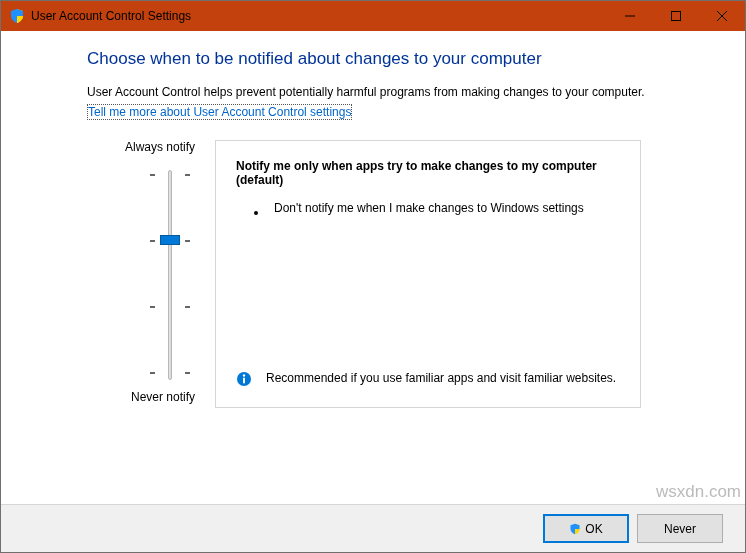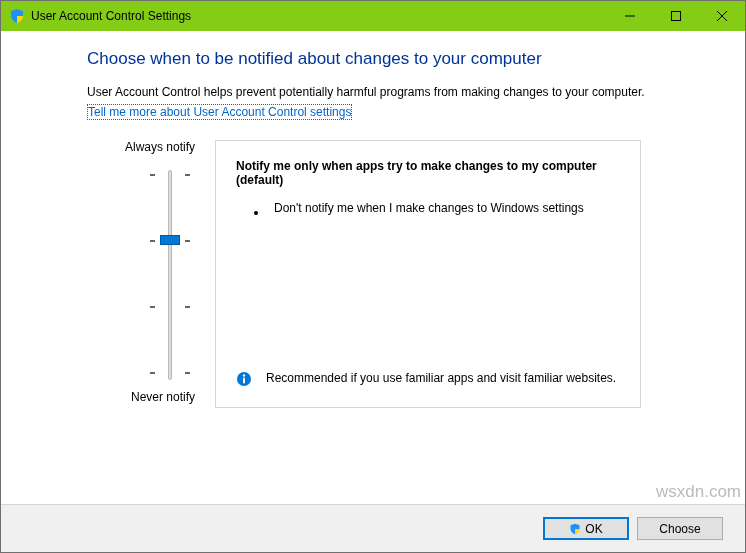--- a/index.html
+++ b/index.html
@@ -1,18 +1,18 @@
 <!DOCTYPE html>
 <html><head>
   <meta charset="utf-8">
   <style>
     * { box-sizing: border-box; margin: 0; padding: 0; font-family: 'Segoe UI', Tahoma, sans-serif; }
     body { width: 746px; height: 553px; background: #fff; border: 1px solid #707070; position: relative; overflow: hidden; }
     
-    .titlebar { height: 30px; display: flex; align-items: center; padding-left: 8px; background: #84cc16; }
+    .titlebar { height: 30px; display: flex; align-items: center; padding-left: 8px; background: #c2410c; }
     .titlebar-icon { width: 16px; height: 16px; margin-right: 6px; }
     .titlebar-text { font-size: 12px; color: #000; flex: 1; }
     .win-controls { display: flex; height: 30px; }
     .win-btn { width: 46px; height: 30px; display: flex; align-items: center; justify-content: center; font-size: 10px; color: #000; cursor: default; }
     
     .content { padding: 18px 28px 0 86px; }
     .heading { color: #003399; font-size: 17px; font-weight: 400; margin-bottom: 16px; }
     .desc { font-size: 12px; color: #000; margin-bottom: 3px; }
     .link { color: #0066cc; font-size: 12px; text-decoration: none; border: 1px dotted #555; display: inline-block; cursor: pointer; }
     
@@ -31,21 +31,21 @@
     .panel { border: 1px solid #d6d6d6; width: 426px; height: 268px; padding: 18px 20px; position: relative; margin-left: 20px; }
     .panel-title { font-size: 12px; font-weight: bold; margin-bottom: 14px; }
     .bullet-row { display: flex; align-items: flex-end; padding-left: 18px; }
     .bullet-dot { width: 4px; height: 4px; background: #000; border-radius: 50%; margin-top: 7px; margin-right: 16px; flex-shrink: 0; }
     .bullet-text { font-size: 12px; }
     .reco { position: absolute; bottom: 20px; left: 20px; right: 20px; display: flex; align-items: flex-start; }
     .info-icon { width: 16px; height: 16px; margin-right: 14px; flex-shrink: 0; }
     .reco-text { font-size: 12px; }
     
     .footer { position: absolute; bottom: 0; left: 0; right: 0; height: 48px; background: #f0f0f0; border-top: 1px solid #d6d6d6; display: flex; justify-content: flex-end; align-items: center; padding-right: 22px; gap: 8px; }
-    .btn { width: 86px; height: 23px; font-size: 12px; background: #e1e1e1; border: 1px solid #adadad; cursor: default; display: flex; align-items: center; justify-content: center; gap: 4px; }
+    .btn { width: 86px; height: 29px; font-size: 12px; background: #e1e1e1; border: 1px solid #adadad; cursor: default; display: flex; align-items: center; justify-content: center; gap: 4px; }
     .btn.primary { border: 1px solid #0078d7; box-shadow: inset 0 0 0 1px #0078d7; }
     .shield-sm { width: 12px; height: 12px; }
     
     .watermark { position: absolute; right: 4px; bottom: 50px; font-size: 17px; color: #bbb; }
   </style>
 </head>
 <body>
 
 <div class="titlebar">
   <span class="titlebar-icon">
@@ -128,15 +128,15 @@
       <svg viewBox="0 0 16 16">
           <path d="M8 1 L14 3 V8 C14 11 11 14 8 15 V1 Z" fill="#ffd700"></path>
           <path d="M8 1 L2 3 V8 C2 11 5 14 8 15 V1 Z" fill="#1e90ff"></path>
           <path d="M8 1 L14 3 V8 H8 V1 Z" fill="#1e90ff"></path>
           <path d="M8 8 H14 C14 11 11 14 8 15 V8 Z" fill="#ffd700"></path>
         </svg>
     </span>
     <span>OK</span>
   </div>
   <div class="btn">
-    <span>Choose</span>
+    <span>Never</span>
   </div>
 </div>
 
 </body></html>

